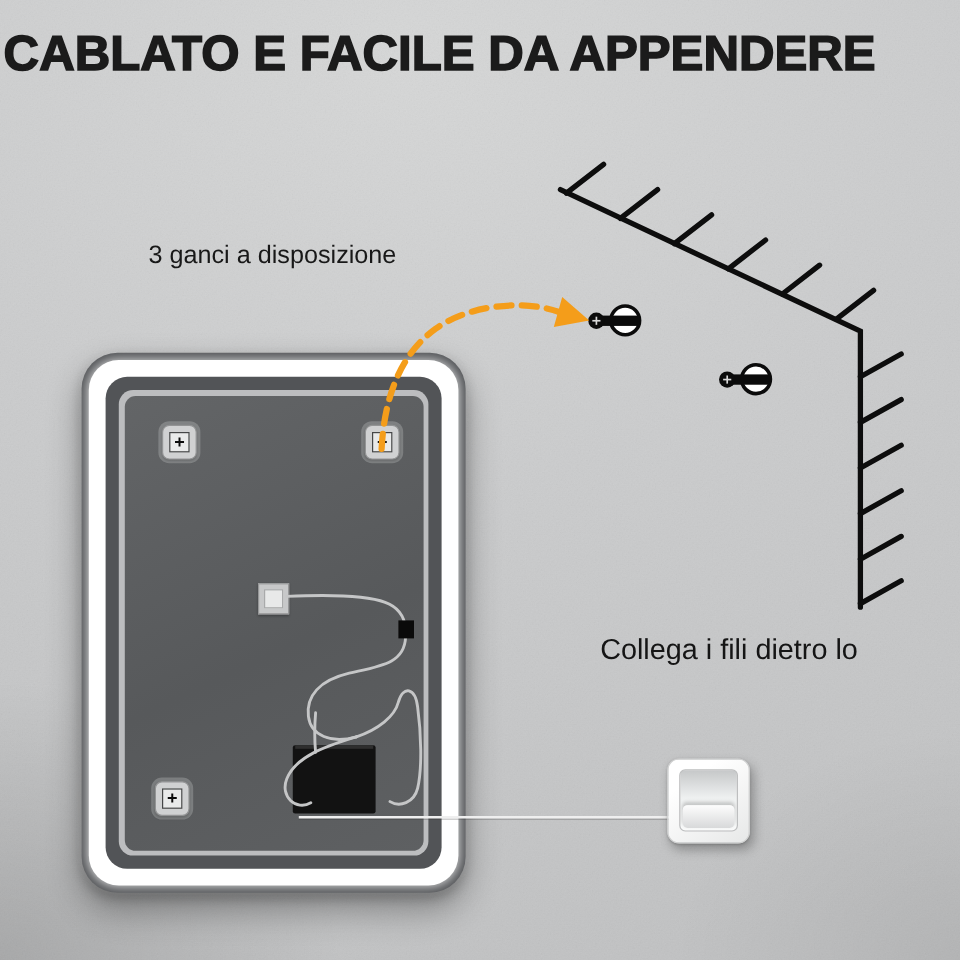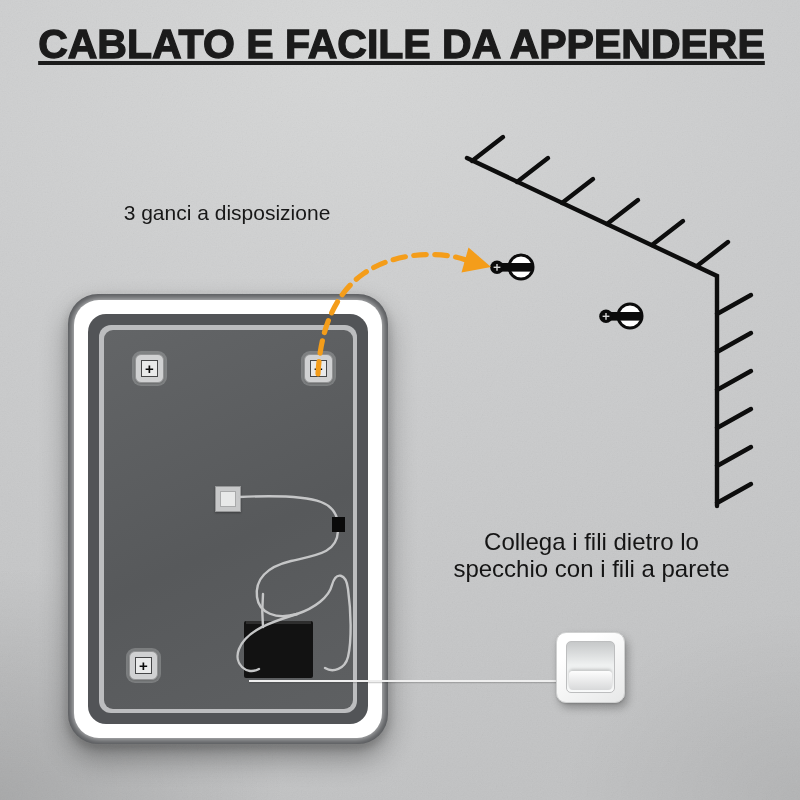--- a/index.html
+++ b/index.html
@@ -12,29 +12,29 @@
   .stage::after{
     content:"";position:absolute;inset:0;pointer-events:none;z-index:1;
     background:
       radial-gradient(55% 45% at 0% 100%, rgba(0,0,0,.13), rgba(0,0,0,0) 65%),
       radial-gradient(50% 40% at 100% 100%, rgba(0,0,0,.07), rgba(0,0,0,0) 60%);
   }
   .texture{position:absolute;inset:0;z-index:0;pointer-events:none;}
 
   .title{
     position:absolute;top:21px;left:3px;right:0;z-index:3;
-    text-align:center;font-size:41px;font-weight:bold;color:#1b1b1b;
-    letter-spacing:0px;-webkit-text-stroke:1.3px #1b1b1b;white-space:nowrap;text-decoration:underline;
+    font-size:41px;font-weight:bold;color:#1b1b1b;
+    letter-spacing:0px;-webkit-text-stroke:1.3px #1b1b1b;white-space:nowrap;
   }
   .hooks-label{
     position:absolute;top:201px;left:58px;width:338px;z-index:3;
     text-align:center;font-size:21px;color:#181818;
   }
   .wiring-label{
-    position:absolute;top:529px;left:440px;width:303px;z-index:3;
+    position:absolute;top:529px;left:456px;width:303px;z-index:3;
     text-align:center;font-size:24px;line-height:26.5px;color:#151515;
   }
 
   
   .mirror{
     position:absolute;left:68px;top:294px;width:320px;height:450px;z-index:2;
     border-radius:30px;background:#55575a;
     box-shadow:0 14px 28px rgba(0,0,0,.33), 0 4px 10px rgba(0,0,0,.22);
   }
   .led{
@@ -101,21 +101,20 @@
     </filter>
     <rect width="800" height="800" filter="url(#wn)" opacity="0.10"></rect>
   </svg>
 
   <div class="title">CABLATO E FACILE DA APPENDERE</div>
 
   <div class="hooks-label">3 ganci a disposizione</div>
 
   <div class="wiring-label">
     <div>Collega i fili dietro lo</div>
-    <div>specchio con i fili a parete</div>
   </div>
 
   <div class="mirror">
     <div class="led">
       <div class="frame-inner">
         <div class="gray-ring">
           <div class="backing"></div>
         </div>
       </div>
     </div>

